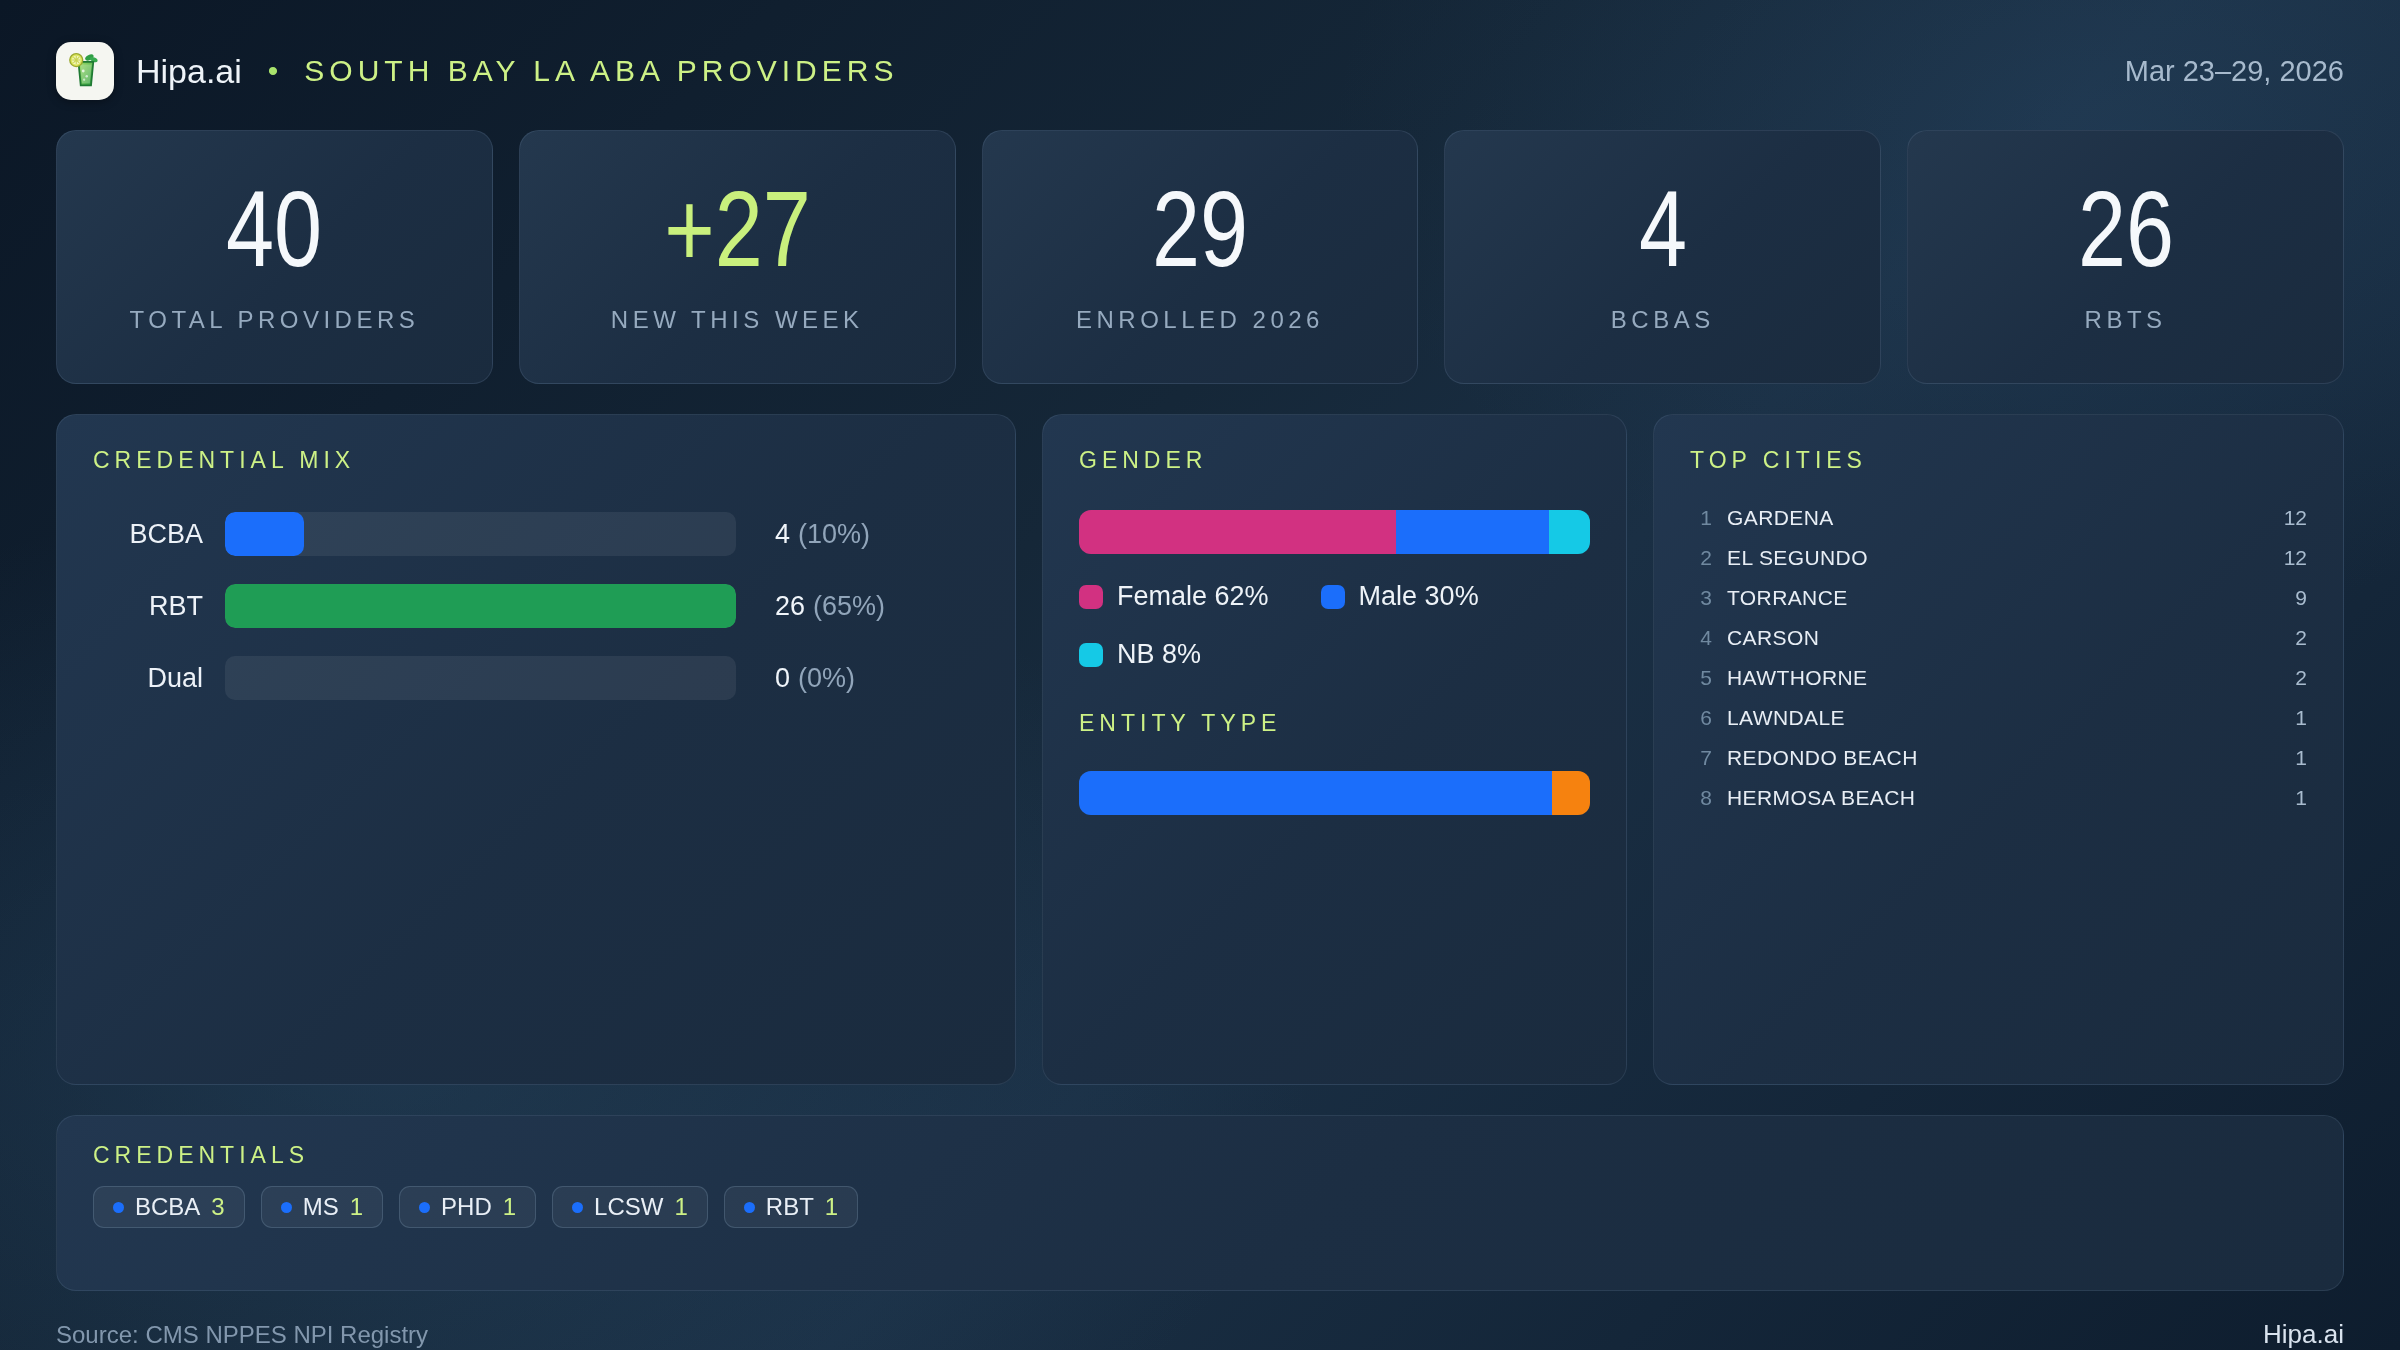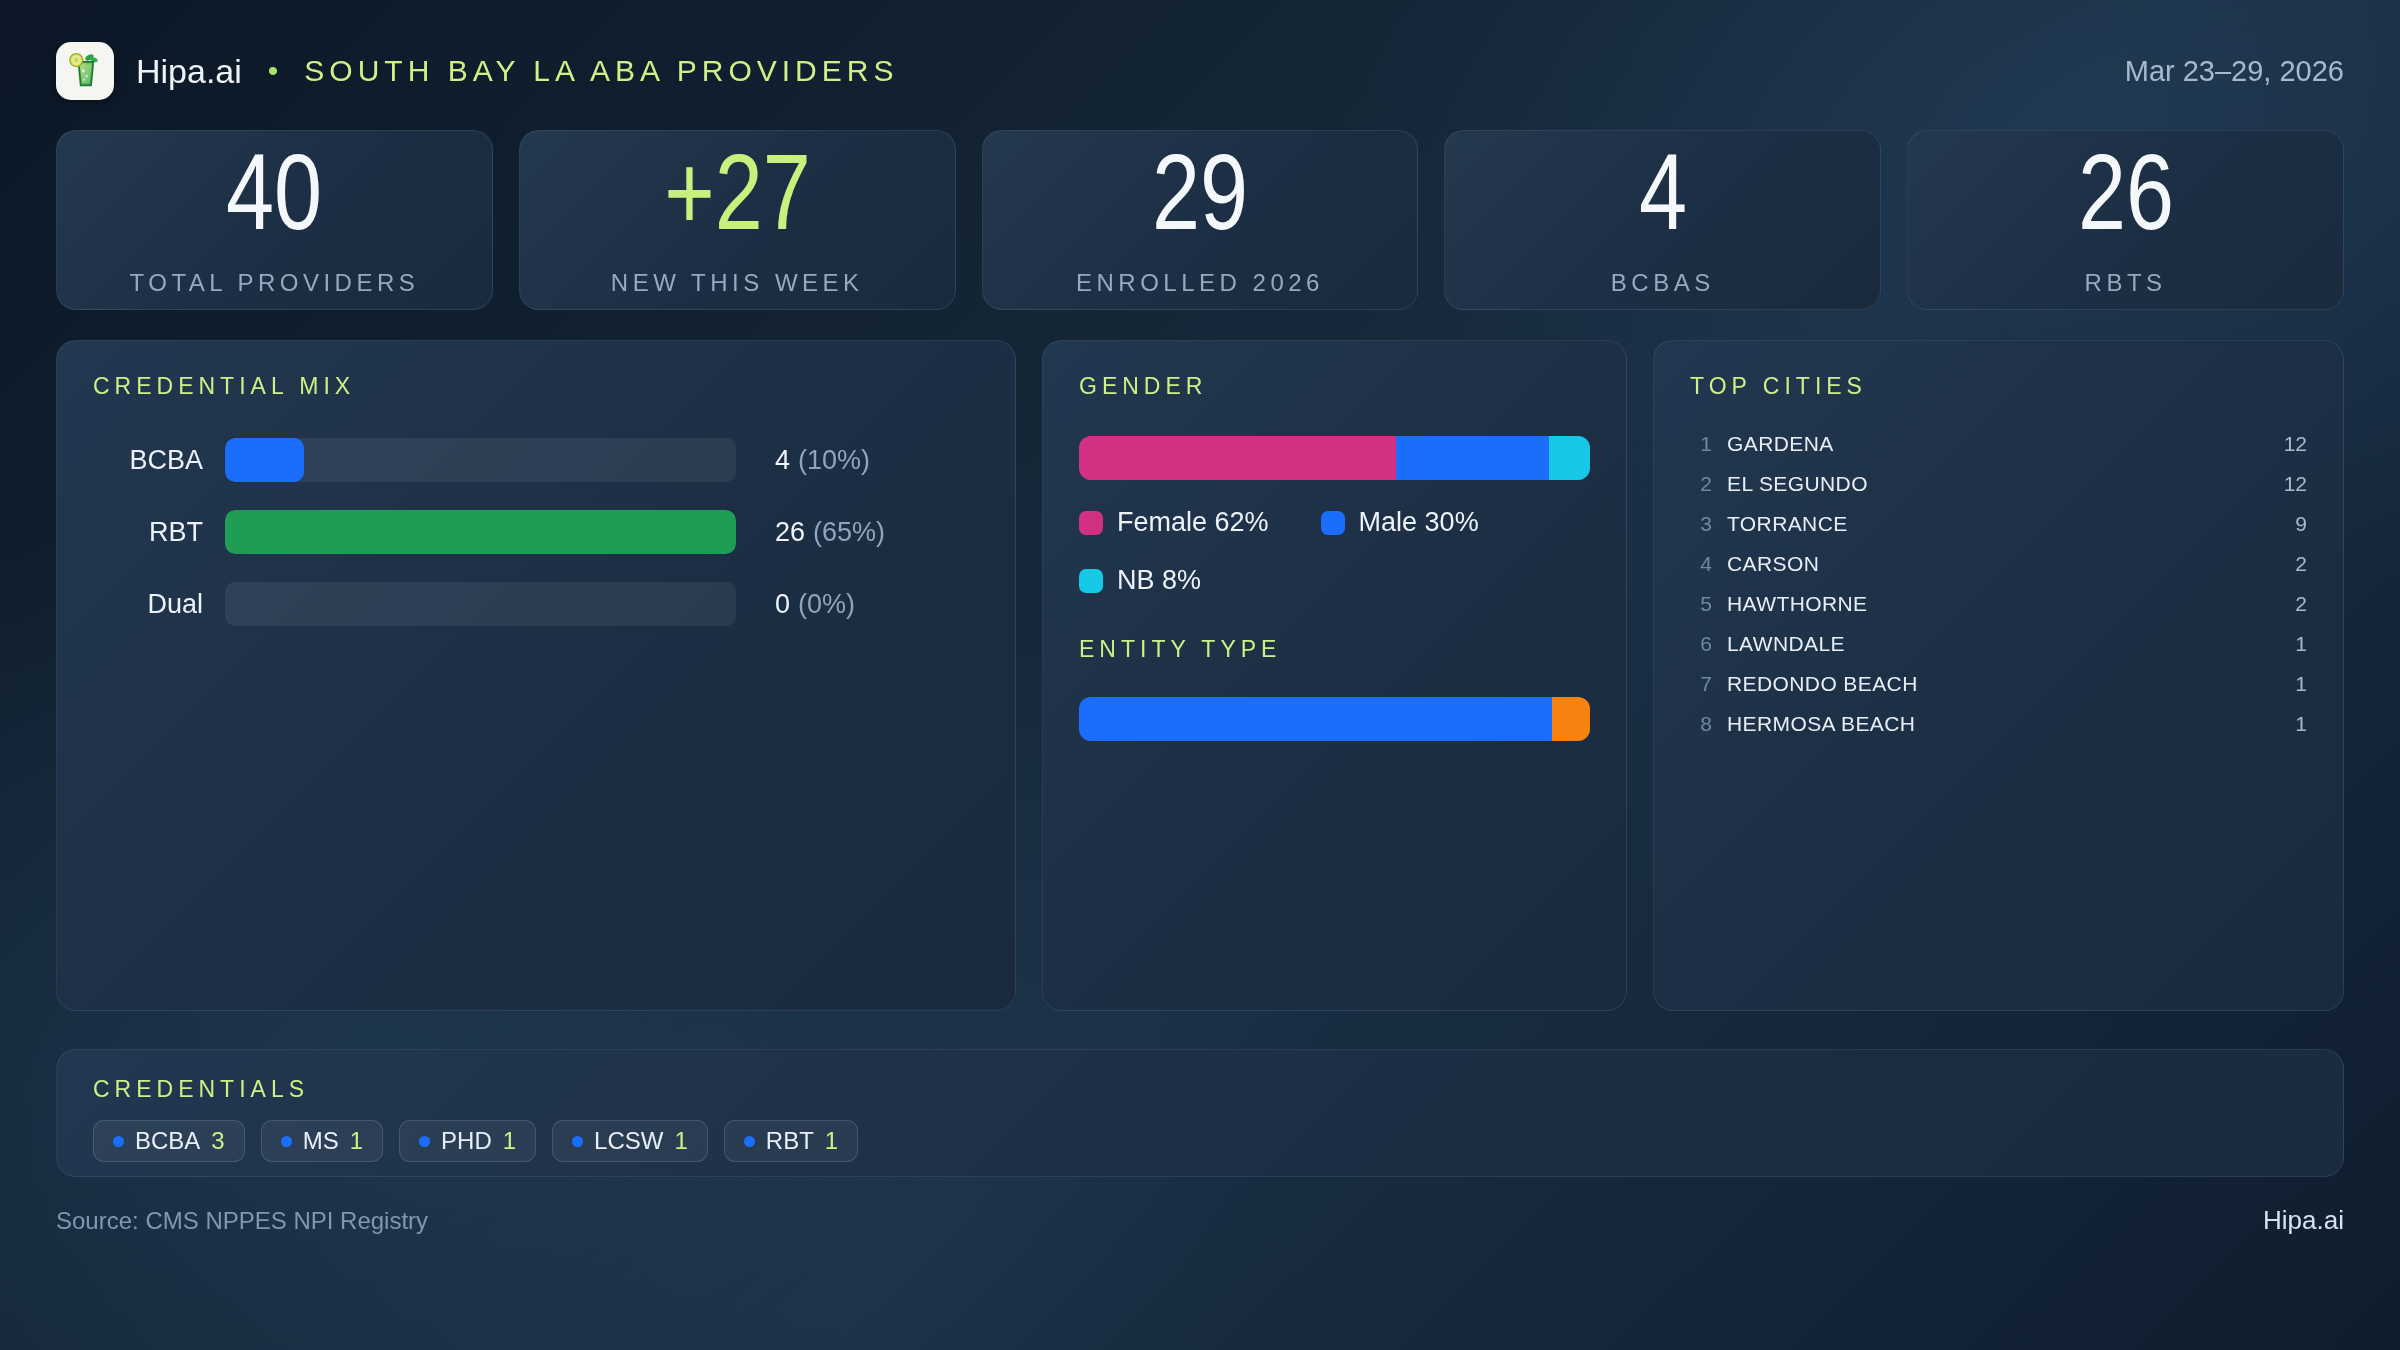--- a/index.html
+++ b/index.html
@@ -16,21 +16,21 @@
   
   .header { height:130px; display:flex; align-items:center; gap:22px; padding-top:12px; }
   .brand { display:flex; align-items:center; gap:22px; cursor:default; }
   .logo { width:58px; height:58px; border-radius:15px; background:#f5f6f1; display:flex; align-items:center; justify-content:center;
           box-shadow:0 2px 8px rgba(0,0,0,.35); }
   .brand-name { font-size:34px; font-weight:500; color:#eef3f8; }
   .sep-dot { font-size:30px; color:#a9e36c; margin:0 4px; }
   .page-title { font-size:30px; font-weight:500; letter-spacing:5px; color:#cdf186; }
   .date-range { margin-left:auto; font-size:29px; color:#a7bacd; }
   
-  .stats { display:grid; grid-template-columns:repeat(5,1fr); gap:26px; height:180px; }
+  .stats { display:grid; grid-template-columns:repeat(5,1fr); gap:26px; height:254px; }
   .stat-card {
     border-radius:20px; border:1px solid rgba(150,180,210,.14);
     background:linear-gradient(135deg,#24384e 0%,#1c2e43 55%,#1a2b3e 100%);
     display:flex; flex-direction:column; align-items:center; justify-content:center; padding-bottom:8px;
   }
   .stat-value { font-size:108px; line-height:1.05; font-weight:500; color:#f5f8fb; }
   .stat-value .num { display:inline-block; transform:scaleX(.8); }
   .stat-label { margin-top:20px; font-size:24px; letter-spacing:4.5px; color:#96aabf; }
   
   .main { display:grid; grid-template-columns:960px 585px 691px; gap:26px; margin-top:30px; height:671px; }
@@ -55,21 +55,21 @@
   .legend-item { display:flex; align-items:center; gap:14px; font-size:27px; color:#eef3f8; }
   .swatch { width:24px; height:24px; border-radius:7px; flex:none; }
   .sub-title { margin-top:40px; }
   
   .city-list { margin-top:24px; }
   .city-row { display:flex; align-items:center; height:40px; font-size:21px; }
   .city-rank { width:22px; text-align:right; color:#7089a0; }
   .city-name { margin-left:15px; color:#e8eef5; letter-spacing:.4px; }
   .city-count { margin-left:auto; color:#a9bccf; }
   
-  .creds-panel { margin-top:38px; height:128px; padding:26px 36px; }
+  .creds-panel { margin-top:30px; height:176px; padding:26px 36px; }
   .chips { display:flex; gap:16px; margin-top:17px; }
   .chip { display:flex; align-items:center; gap:11px; height:42px; padding:0 19px; border-radius:11px;
           background:rgba(255,255,255,.05); border:1px solid rgba(150,180,210,.22); font-size:24px; color:#e9eff6; }
   .chip-dot { width:11px; height:11px; border-radius:50%; }
   .chip-count { color:#cdf186; }
   
   .footer { display:flex; justify-content:space-between; align-items:center; margin-top:28px; }
   .footer-source { font-size:24px; color:#8297ad; }
   .footer-brand { font-size:26px; color:#d9e3ee; }
 </style>

